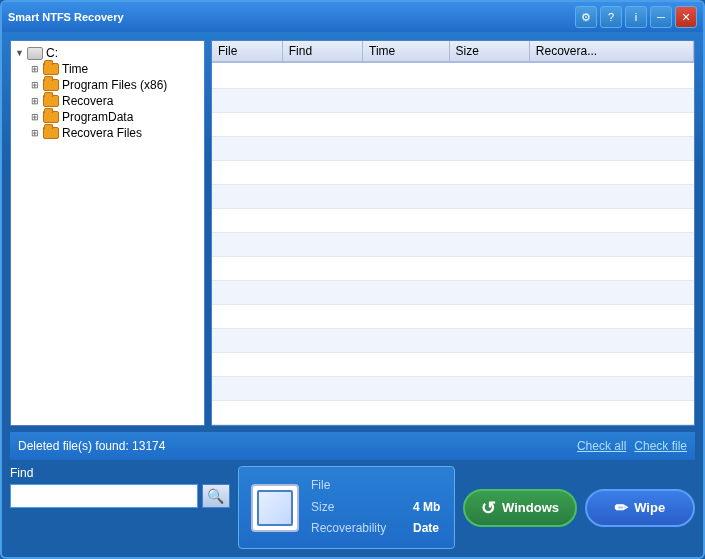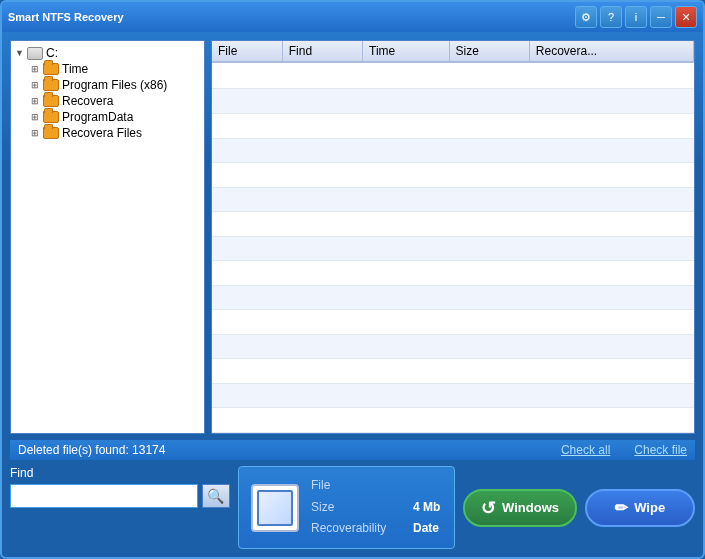--- a/index.html
+++ b/index.html
@@ -170,30 +170,30 @@
       background: #f0f4fc;
     }
 
     .status-bar {
       display: flex;
       align-items: center;
       background: linear-gradient(180deg, #2a7fd4 0%, #1e6cc8 100%);
       padding: 0 8px;
       color: white;
       font-size: 12px;
-      height: 20px;
+      height: 28px;
     }
 
     .status-text {
       flex: 1;
     }
 
     .check-buttons {
       display: flex;
-      gap: 24px;
+      gap: 8px;
     }
 
     .check-link {
       color: #aadeff;
       text-decoration: underline;
       cursor: pointer;
       font-size: 12px;
     }
 
     .bottom-panel {

